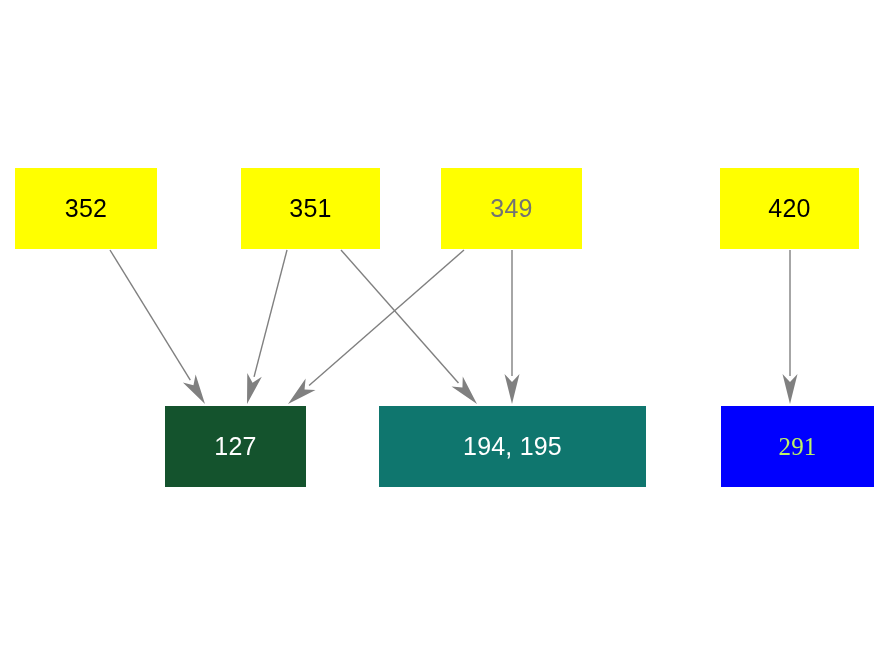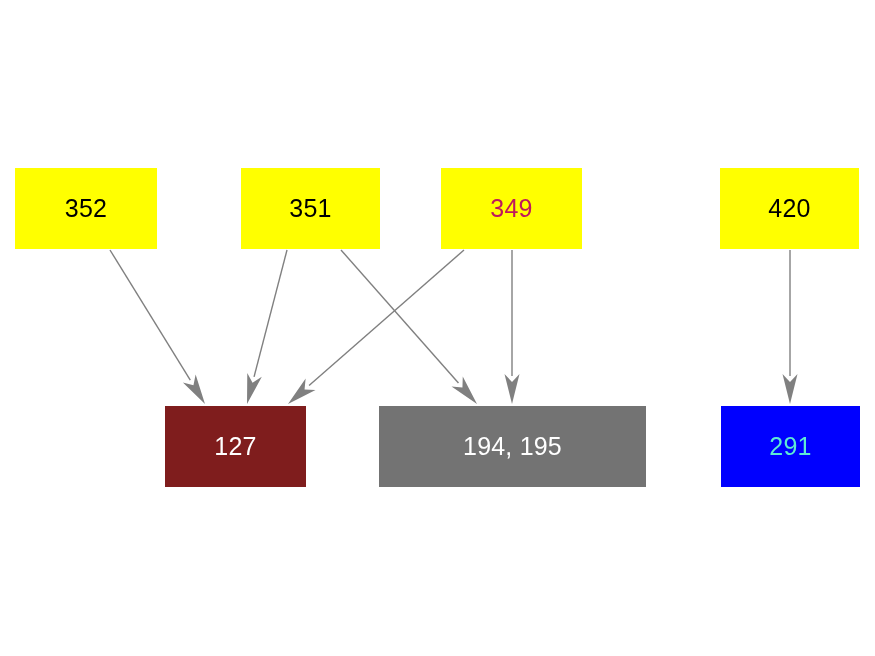--- a/index.html
+++ b/index.html
@@ -74,30 +74,30 @@
       </g>
     </svg>
 
   <div id="node-layer">
       <div class="node" style="left: 15px; top: 168px; width: 142px; height: 81px; background: rgb(255, 255, 0); color: rgb(0, 0, 0);">
         <span class="node-label">352</span>
       </div>
       <div class="node" style="left: 229px; top: 168px; width: 139px; height: 81px; background: rgb(255, 255, 0); color: rgb(0, 0, 0); margin-left: 12px;">
         <span class="node-label">351</span>
       </div>
-      <div class="node" style="left: 441px; top: 168px; width: 141px; height: 81px; background: rgb(255, 255, 0); color: #be185d;">
+      <div class="node" style="left: 441px; top: 168px; width: 141px; height: 81px; background: rgb(255, 255, 0); color: #737373;">
         <span class="node-label">349</span>
       </div>
       <div class="node" style="left: 720px; top: 168px; width: 139px; height: 81px; background: rgb(255, 255, 0); color: rgb(0, 0, 0);">
         <span class="node-label">420</span>
       </div>
-      <div class="node" style="left: 165px; top: 406px; width: 141px; height: 81px; background: #7f1d1d; color: rgb(255, 255, 255);">
+      <div class="node" style="left: 165px; top: 406px; width: 141px; height: 81px; background: #14532d; color: rgb(255, 255, 255);">
         <span class="node-label">127</span>
       </div>
-      <div class="node" style="left: 379px; top: 406px; width: 267px; height: 81px; background: #737373; color: rgb(255, 255, 255);">
+      <div class="node" style="left: 379px; top: 406px; width: 267px; height: 81px; background: #0f766e; color: rgb(255, 255, 255);">
         <span class="node-label">194, 195</span>
       </div>
-      <div class="node" style="left: 721px; top: 406px; width: 139px; height: 81px; background: rgb(0, 0, 255); color: #5eead4;">
+      <div class="node" style="left: 721px; top: 406px; width: 153px; height: 81px; background: rgb(0, 0, 255); color: #bef264; font-family: Liberation Serif, serif;">
         <span class="node-label">291</span>
       </div>
     </div>
 
 </div>
 
 </body></html>

